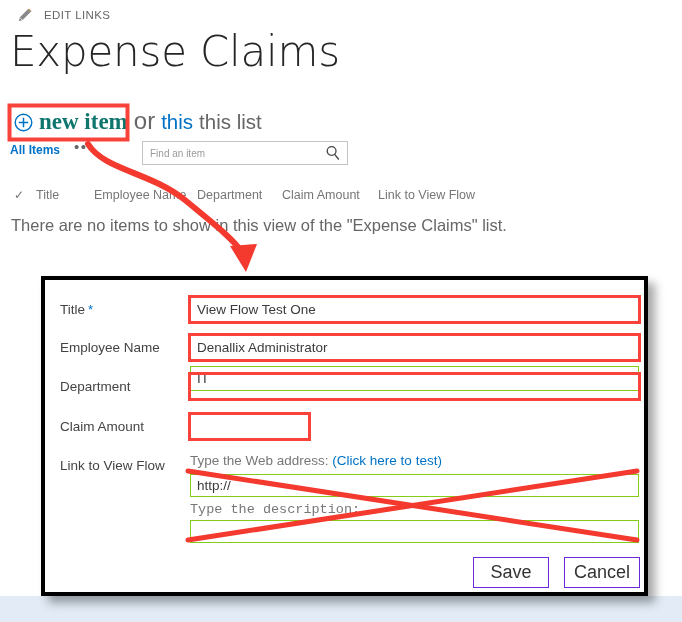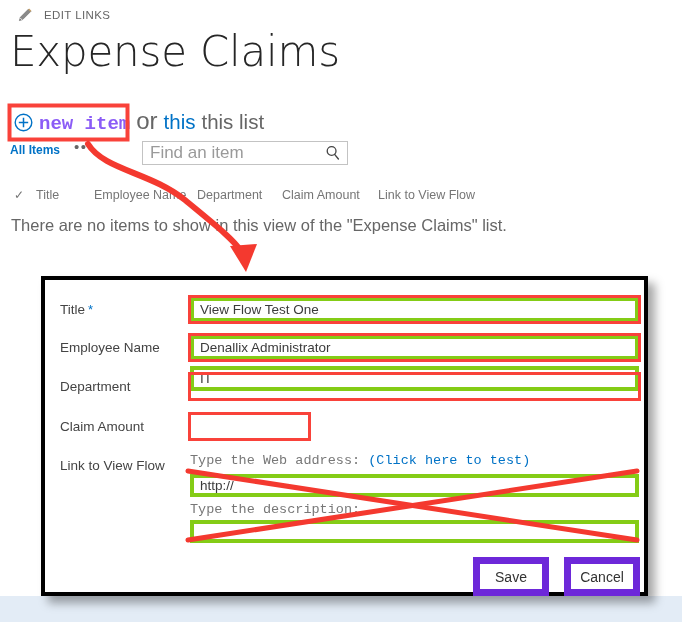--- a/index.html
+++ b/index.html
@@ -78,24 +78,24 @@
   }
   #plus-icon {
     width: 19px;
     height: 19px;
     display: inline-block;
     position: relative;
     top: 3px;
     margin-right: 6px;
   }
   #new-item-link {
-    font-size: 19px;
-    color: #8b5cf6;
+    font-size: 23px;
+    color: #0f766e;
     font-weight: bold;
-    font-family: Liberation Mono, monospace;
+    font-family: Liberation Serif, serif;
     text-decoration: none;
   }
   #or-text {
     font-size: 24px;
     color: #666666;
     font-weight: 300;
     margin-left: 6px;
     font-family: "Liberation Sans", sans-serif;
   }
   #edit-list-link {
@@ -146,21 +146,21 @@
     height: 24px;
     border: 1px solid #c3c3c3;
     background: #ffffff;
     box-sizing: border-box;
     display: flex;
     align-items: center;
   }
   #search-input {
     border: 0;
     outline: 0;
-    font-size: 17px;
+    font-size: 10px;
     color: #9a9a9a;
     padding-left: 7px;
     flex: 1;
     background: transparent;
     font-family: "Liberation Sans", sans-serif;
     width: 100%;
   }
   #search-input::placeholder { color: #9a9a9a; opacity: 1; }
   #search-icon {
     width: 18px;
@@ -222,21 +222,21 @@
     white-space: nowrap;
   }
   .req-star {
     color: #0072c6;
     font-size: 13px;
     margin-left: 3px;
   }
   .field-box {
     position: absolute;
     background: #ffffff;
-    border: 4px solid #84cc16;
+    border: 1px solid #84cc16;
     box-sizing: border-box;
     display: flex;
     align-items: center;
     font-size: 13.5px;
     color: #3b3b3b;
     font-family: "Liberation Sans", sans-serif;
     padding-left: 6px;
   }
   .redbox {
     position: absolute;
@@ -251,26 +251,26 @@
     font-family: "Liberation Sans", sans-serif;
     white-space: nowrap;
   }
   .hint-link {
     color: #0072c6;
     text-decoration: none;
   }
 
   .dlg-button {
     position: absolute;
-    border: 7px solid #6d28d9;
-    background: #ffffff;
-    font-size: 14px;
+    border: 1px solid #6d28d9;
+    background: #ffffff;
+    font-size: 18px;
     color: #333333;
     font-family: "Liberation Sans", sans-serif;
-    height: 39px;
+    height: 31px;
     display: flex;
     align-items: center;
     justify-content: center;
     box-sizing: border-box;
     cursor: pointer;
   }
 
   
   #annotations {
     position: absolute;
@@ -362,21 +362,21 @@
 
   <div class="form-row" style="left:15px; top:139px;">
     <span class="form-label">Claim Amount</span>
   </div>
   <div class="redbox" style="left:143px; top:132px; width:123px; height:29px;"></div>
 
   <div class="form-row" style="left:15px; top:178px;">
     <span class="form-label">Link to View Flow</span>
   </div>
 
-  <div class="hint-text" style="left:145px; top:173px;font-family:Liberation Mono, monospace;">
+  <div class="hint-text" style="left:145px; top:173px;">
     <span>Type the Web address:</span>
     <a class="hint-link" href="#">(Click here to test)</a>
   </div>
   <div class="field-box" style="left:145px; top:194px; width:449px; height:23px;">http://</div>
 
   <div class="hint-text" style="left:145px; top:222px;font-family:Liberation Mono, monospace;">Type the description:</div>
   <div class="field-box" style="left:145px; top:240px; width:449px; height:23px;"></div>
 
   <div class="dlg-button" style="left:428px; top:277px; width:76px;">Save</div>
   <div class="dlg-button" style="left:519px; top:277px; width:76px;">Cancel</div>

